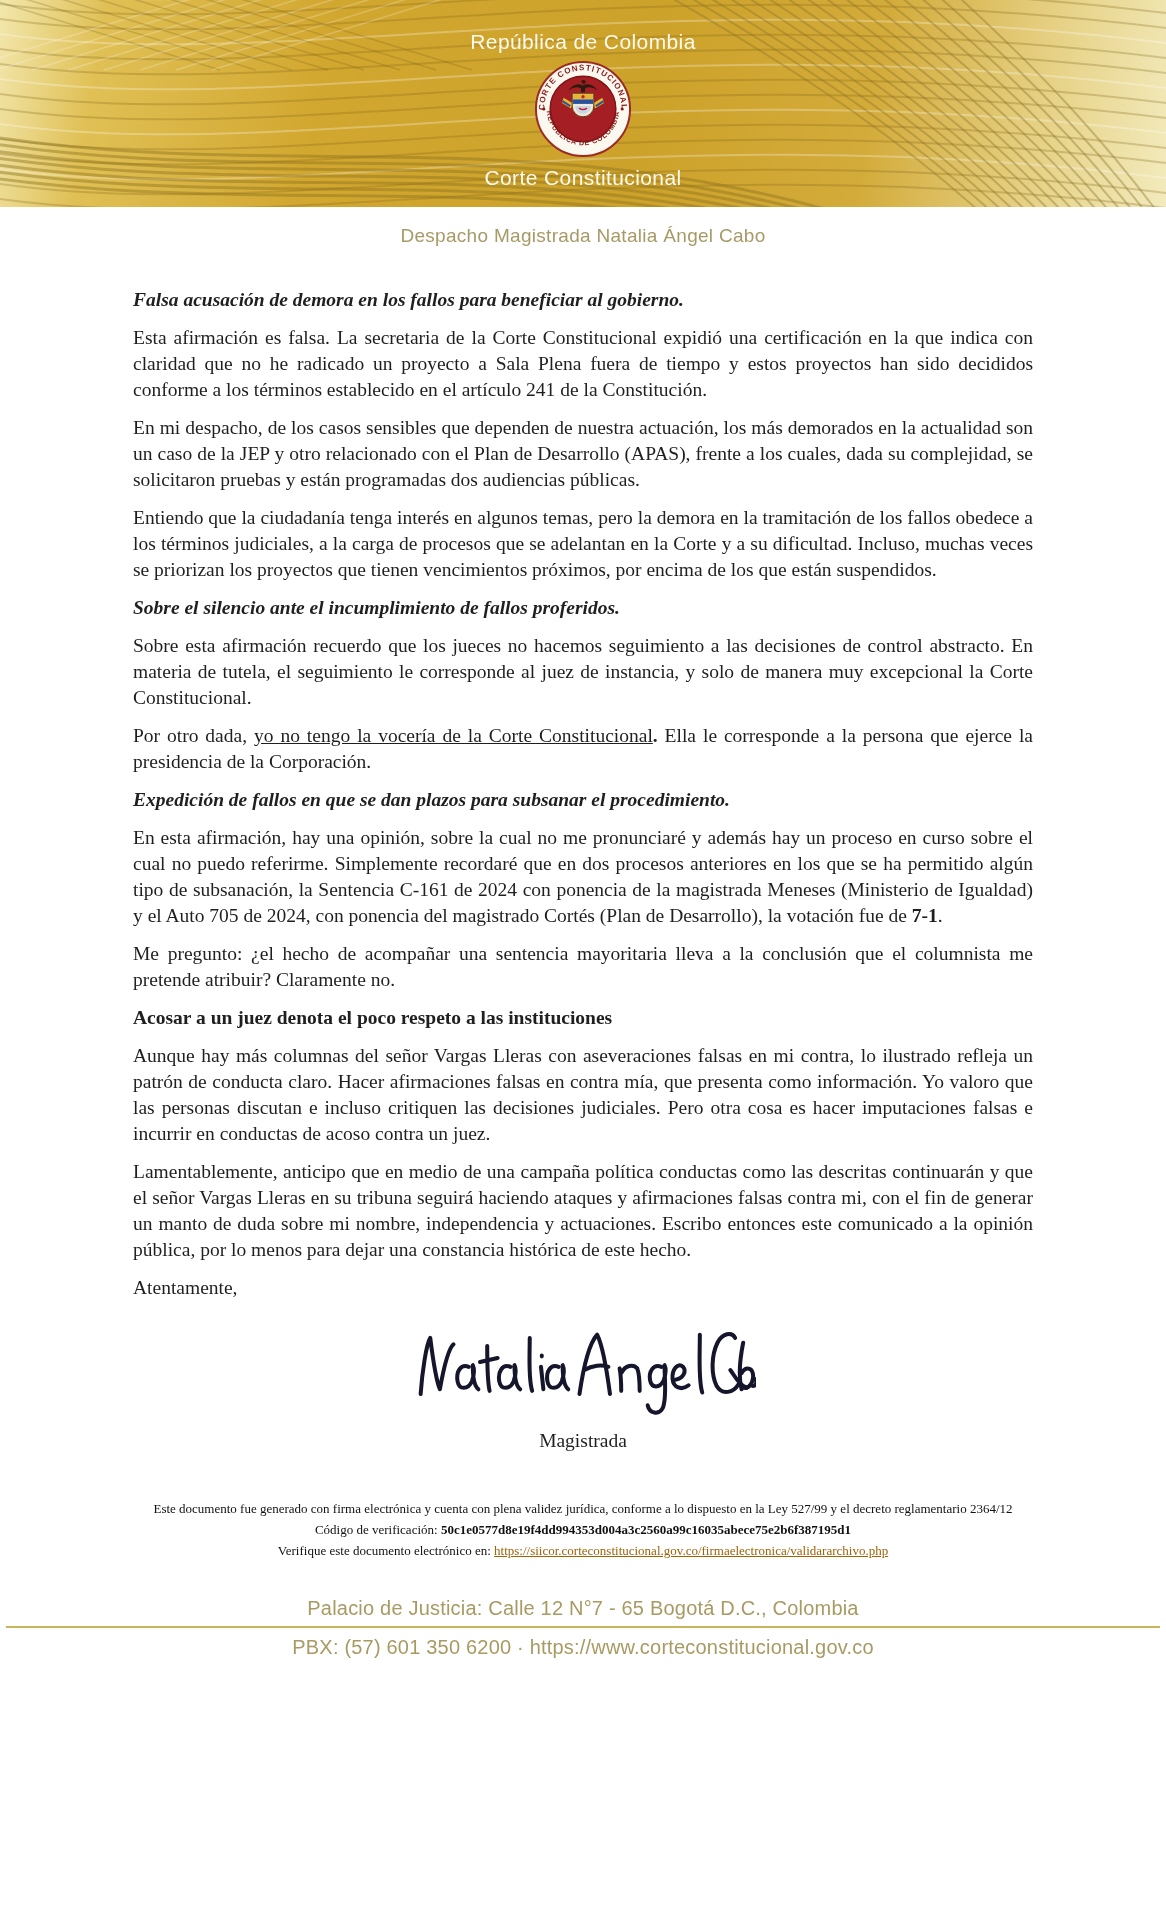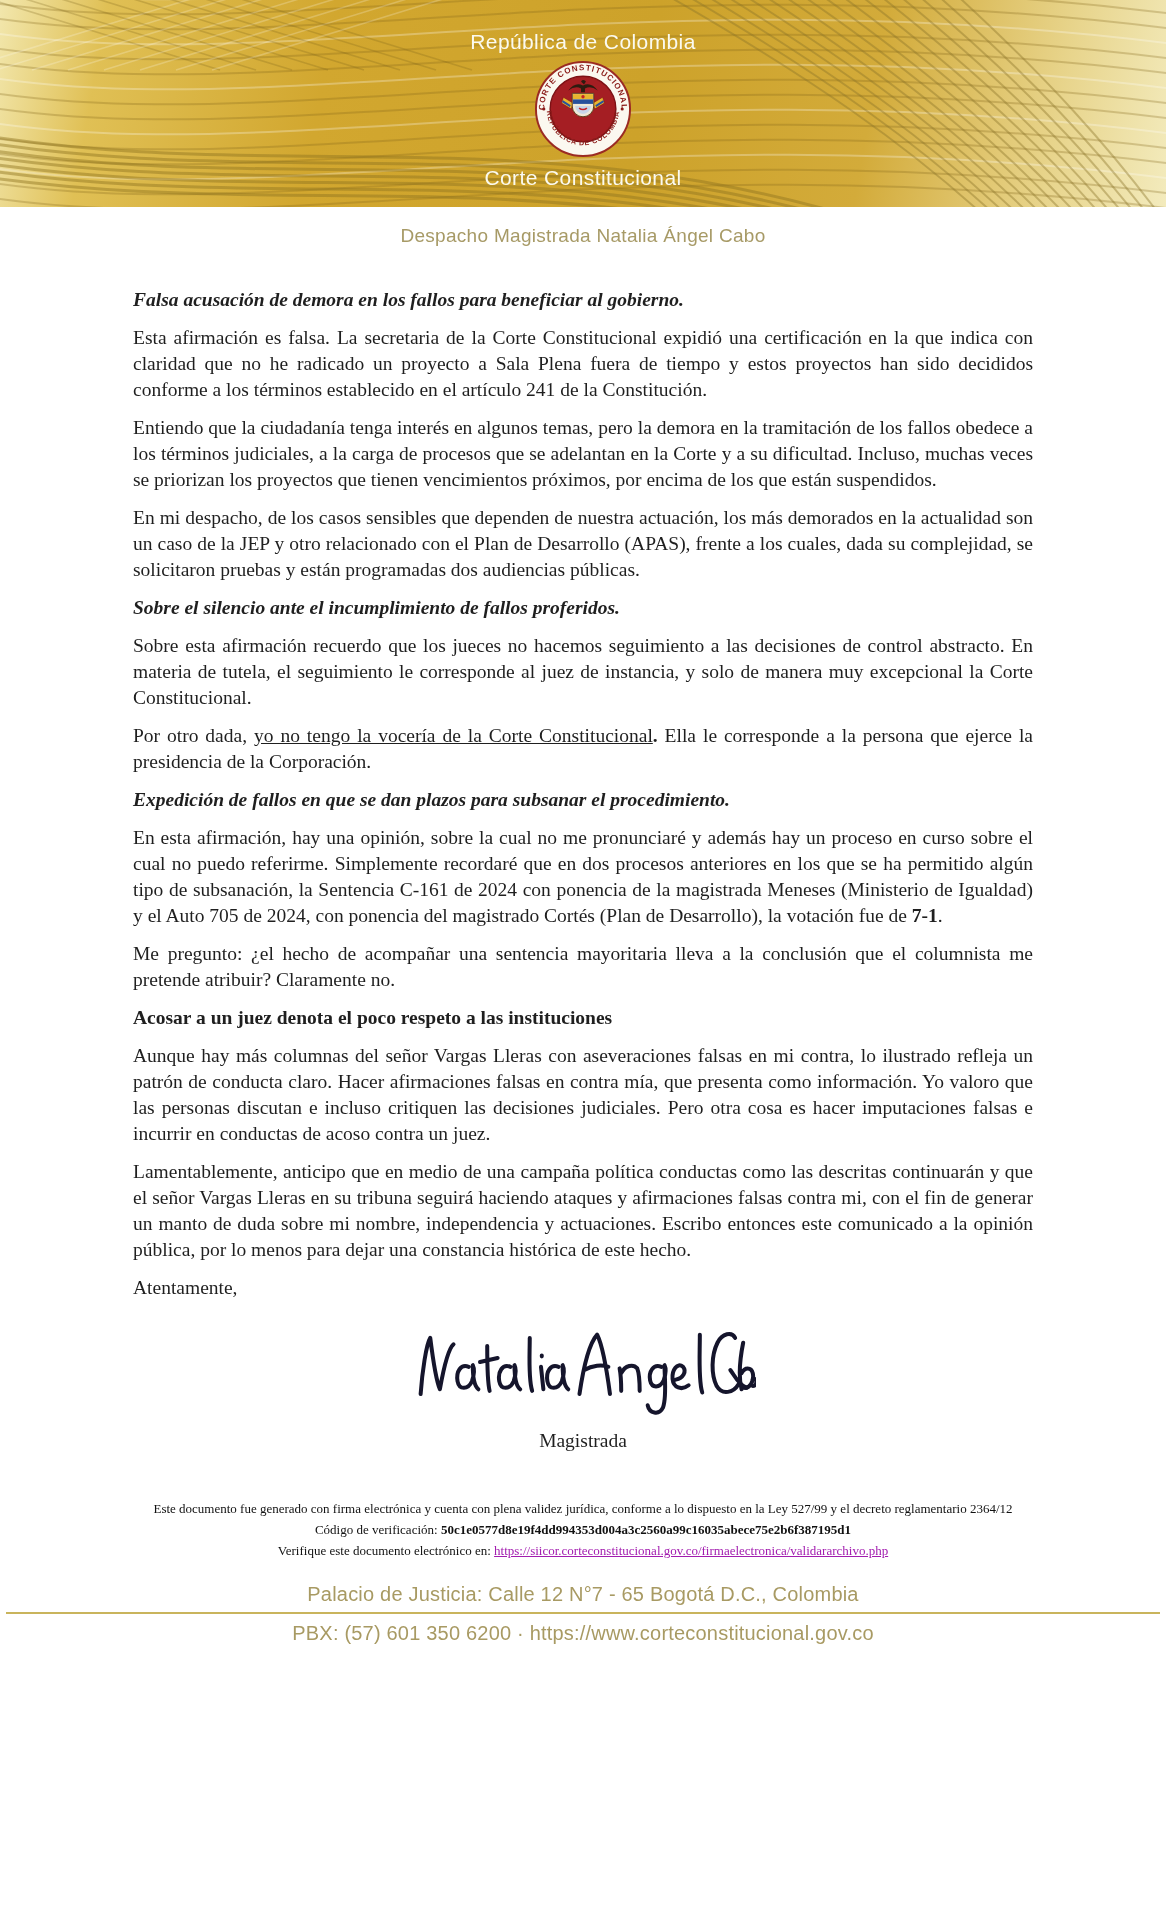--- a/index.html
+++ b/index.html
@@ -47,24 +47,24 @@
   .sig-block{text-align:center;margin-top:2px;}
   .sig-svg{display:inline-block;}
   .signer-name{font-size:20px;margin-top:2px;text-align:center;}
   .signer-role{font-size:19.5px;margin-top:6px;text-align:center;}
   
   .legal-block{
     margin-top:46px;text-align:center;
     font-size:13px;line-height:21px;color:#111111;
   }
   .legal-block .code{font-weight:bold;}
-  .verify-link{color:#a21caf;text-decoration:underline;cursor:pointer;}
+  .verify-link{color:#a16207;text-decoration:underline;cursor:pointer;}
   
   .gold-footer{
-    margin-top:22px;text-align:center;
+    margin-top:36px;text-align:center;
     font-family:"Liberation Sans", sans-serif;color:#a89a63;
   }
   .address{font-size:20px;letter-spacing:.2px;}
   .gold-line{border:none;border-top:2px solid #c9b45c;margin:6px 6px 8px 6px;}
   .contact{font-size:20px;letter-spacing:.2px;}
 </style>
 </head>
 <body>
 
 <div class="page">
@@ -163,22 +163,22 @@
       </div>
       <div class="court">Corte Constitucional</div>
     </div>
   </div>
 
   <div class="office">Despacho Magistrada Natalia Ángel Cabo</div>
 
   <div class="content">
     <p class="h-bi">Falsa acusación de demora en los fallos para beneficiar al gobierno.</p>
     <p>Esta afirmación es falsa. La secretaria de la Corte Constitucional expidió una certificación en la que indica con claridad que no he radicado un proyecto a Sala Plena fuera de tiempo y estos proyectos han sido decididos conforme a los términos establecido en el artículo 241 de la Constitución.</p>
+    <p>En mi despacho, de los casos sensibles que dependen de nuestra actuación, los más demorados en la actualidad son un caso de la JEP y otro relacionado con el Plan de Desarrollo (APAS), frente a los cuales, dada su complejidad, se solicitaron pruebas y están programadas dos audiencias públicas.</p>
     <p>Entiendo que la ciudadanía tenga interés en algunos temas, pero la demora en la tramitación de los fallos obedece a los términos judiciales, a la carga de procesos que se adelantan en la Corte y a su dificultad. Incluso, muchas veces se priorizan los proyectos que tienen vencimientos próximos, por encima de los que están suspendidos.</p>
-    <p>En mi despacho, de los casos sensibles que dependen de nuestra actuación, los más demorados en la actualidad son un caso de la JEP y otro relacionado con el Plan de Desarrollo (APAS), frente a los cuales, dada su complejidad, se solicitaron pruebas y están programadas dos audiencias públicas.</p>
 
     <p class="h-bi">Sobre el silencio ante el incumplimiento de fallos proferidos.</p>
     <p>Sobre esta afirmación recuerdo que los jueces no hacemos seguimiento a las decisiones de control abstracto. En materia de tutela, el seguimiento le corresponde al juez de instancia, y solo de manera muy excepcional la Corte Constitucional.</p>
     <p><span>Por otro dada, </span><span class="u">yo no tengo la vocería de la Corte Constitucional</span><span class="bold">.</span><span> Ella le corresponde a la persona que ejerce la presidencia de la Corporación.</span></p>
 
     <p class="h-bi">Expedición de fallos en que se dan plazos para subsanar el procedimiento.</p>
     <p><span>En esta afirmación, hay una opinión, sobre la cual no me pronunciaré y además hay un proceso en curso sobre el cual no puedo referirme. Simplemente recordaré que en dos procesos anteriores en los que se ha permitido algún tipo de subsanación, la Sentencia C-161 de 2024 con ponencia de la magistrada Meneses (Ministerio de Igualdad) y el Auto 705 de 2024, con ponencia del magistrado Cortés (Plan de Desarrollo), la votación fue de </span><span class="bold">7-1</span><span>.</span></p>
     <p>Me pregunto: ¿el hecho de acompañar una sentencia mayoritaria lleva a la conclusión que el columnista me pretende atribuir? Claramente no.</p>
 
     <p class="h-b">Acosar a un juez denota el poco respeto a las instituciones</p>

